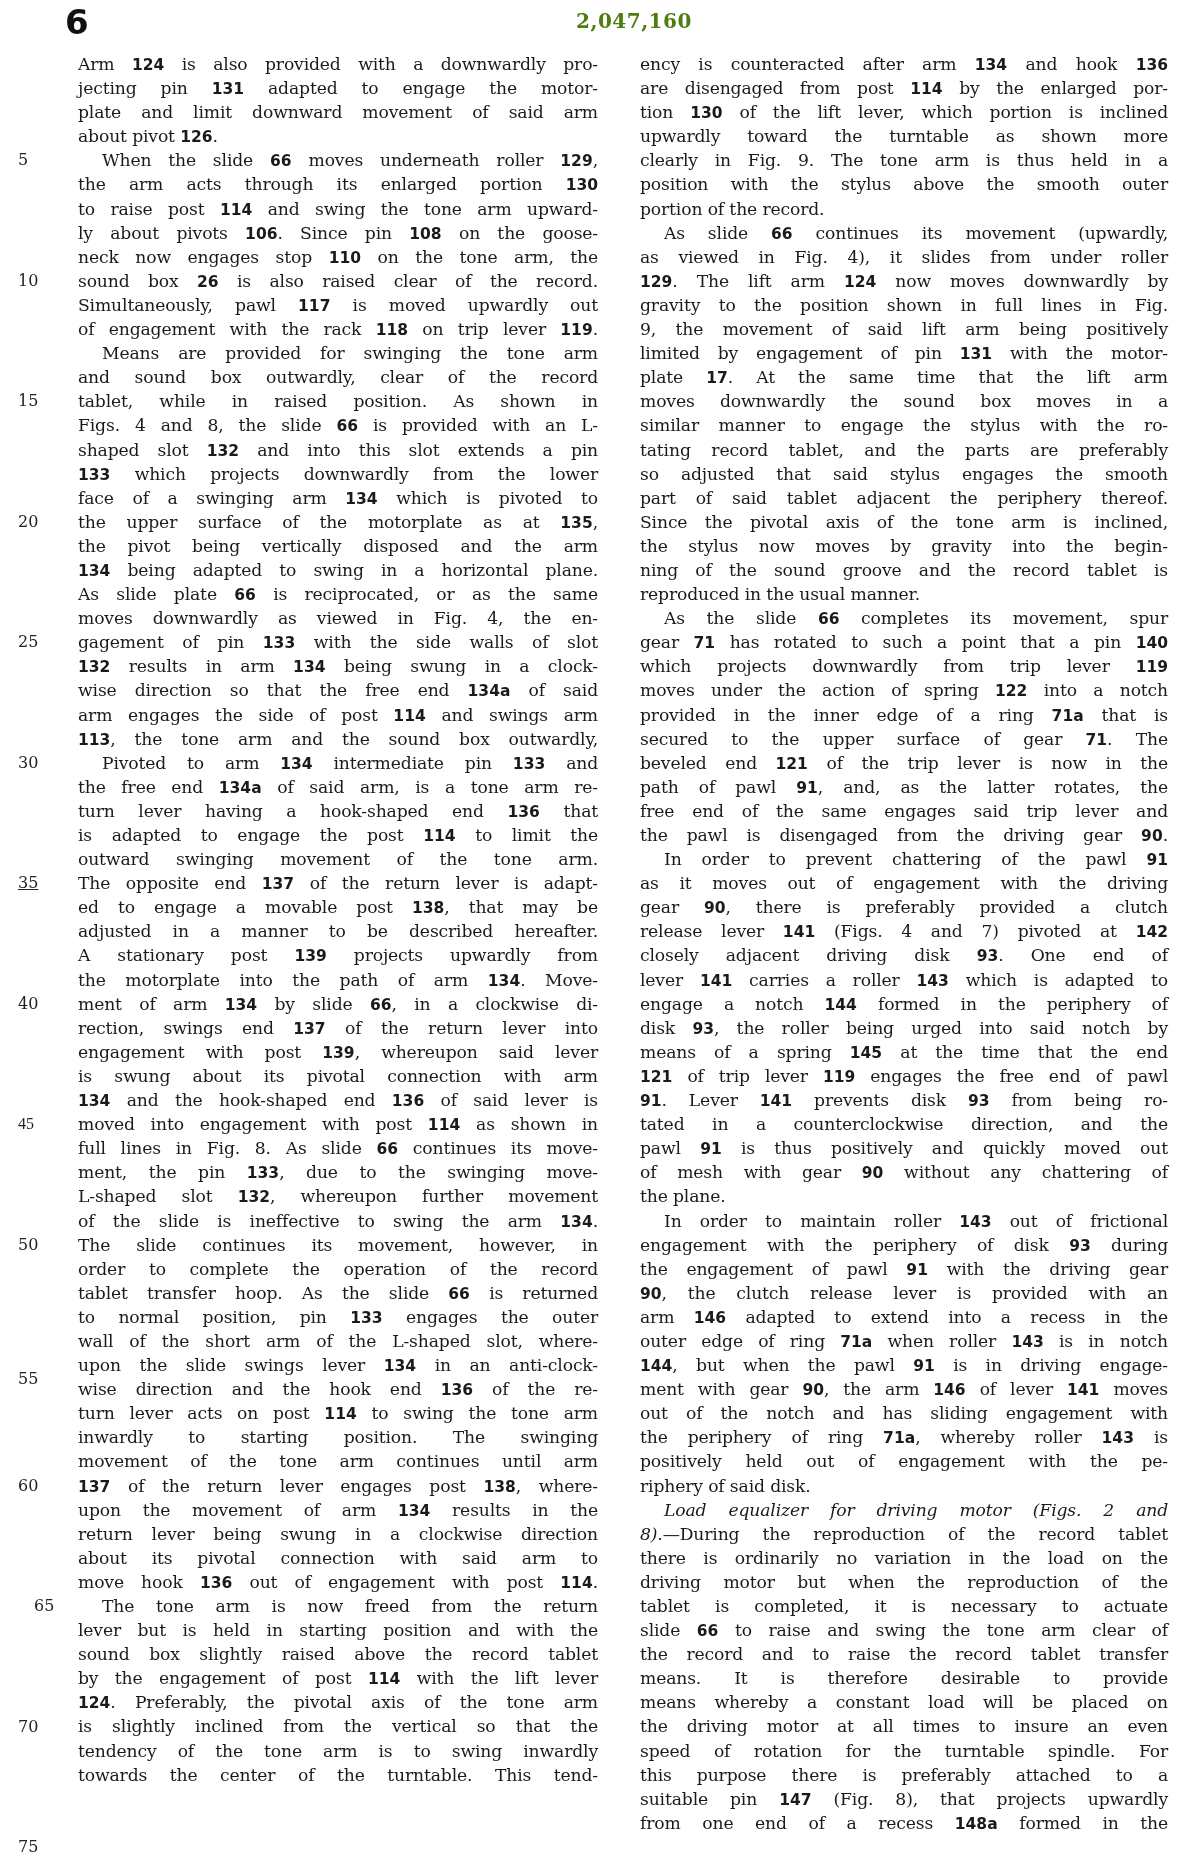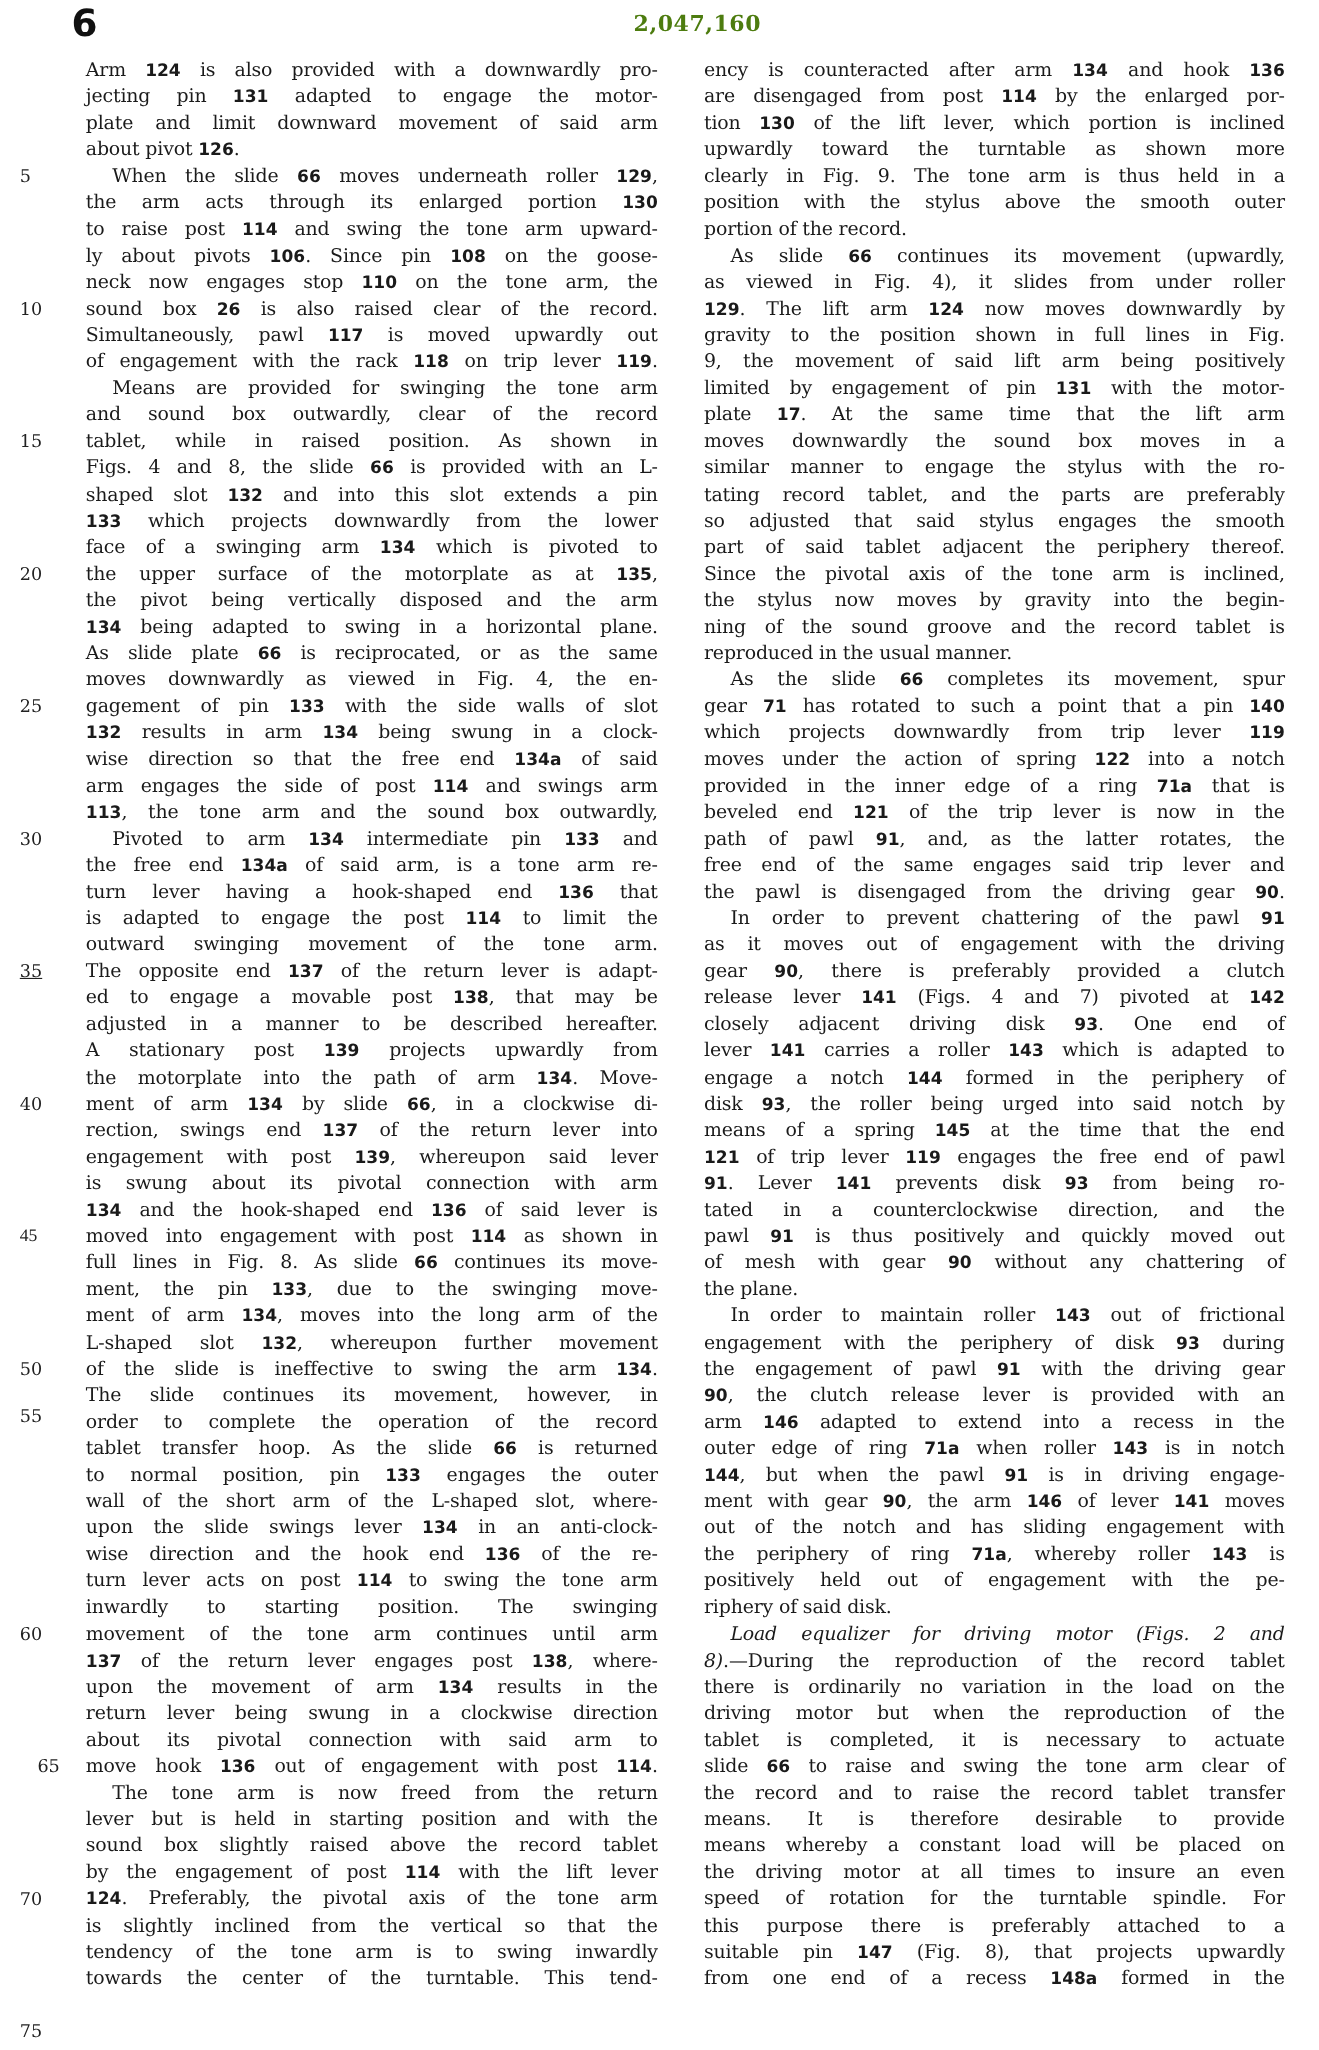--- a/index.html
+++ b/index.html
@@ -33,21 +33,21 @@
     <div class="lnum" style="top: 96.4px;">5</div>
     <div class="lnum" style="top: 216.9px;">10</div>
     <div class="lnum" style="top: 337.4px;">15</div>
     <div class="lnum" style="top: 457.9px;">20</div>
     <div class="lnum" style="top: 578.4px;">25</div>
     <div class="lnum" style="top: 698.9px;">30</div>
     <div class="lnum" style="top: 819.4px; text-decoration: underline;">35</div>
     <div class="lnum" style="top: 939.9px;">40</div>
     <div class="lnum" style="top: 1060.4px; font-family: Liberation Serif, serif;">45</div>
     <div class="lnum" style="top: 1180.9px;">50</div>
-    <div class="lnum" style="top: 1224px;">55</div>
+    <div class="lnum" style="top: 1315px;">55</div>
     <div class="lnum" style="top: 1421.9px;">60</div>
     <div class="lnum" style="top: 1542.4px; margin-left: 16px;">65</div>
     <div class="lnum" style="top: 1662.9px;">70</div>
     <div class="lnum" style="top: 1783.4px;">75</div>
   </div>
 <div class="col col-left">
     <div class="line">Arm <b>124</b> is also provided with a downwardly pro-</div>
     <div class="line">jecting pin <b>131</b> adapted to engage the motor-</div>
     <div class="line">plate and limit downward movement of said arm</div>
     <div class="line last">about pivot <b>126</b>.</div>
@@ -87,21 +87,20 @@
     <div class="line">A stationary post <b>139</b> projects upwardly from</div>
     <div class="line">the motorplate into the path of arm <b>134</b>.  Move-</div>
     <div class="line">ment of arm <b>134</b> by slide <b>66</b>, in a clockwise di-</div>
     <div class="line">rection, swings end <b>137</b> of the return lever into</div>
     <div class="line">engagement with post <b>139</b>, whereupon said lever</div>
     <div class="line">is swung about its pivotal connection with arm</div>
     <div class="line"><b>134</b> and the hook-shaped end <b>136</b> of said lever is</div>
     <div class="line">moved into engagement with post <b>114</b> as shown in</div>
     <div class="line">full lines in Fig. 8.  As slide <b>66</b> continues its move-</div>
     <div class="line">ment, the pin <b>133</b>, due to the swinging move-</div>
-    <div class="line">ment of arm <b>134</b>, moves into the long arm of the</div>
     <div class="line">L-shaped slot <b>132</b>, whereupon further movement</div>
     <div class="line">of the slide is ineffective to swing the arm <b>134</b>.</div>
     <div class="line">The slide continues its movement, however, in</div>
     <div class="line">order to complete the operation of the record</div>
     <div class="line">tablet transfer hoop.  As the slide <b>66</b> is returned</div>
     <div class="line">to normal position, pin <b>133</b> engages the outer</div>
     <div class="line">wall of the short arm of the L-shaped slot, where-</div>
     <div class="line">upon the slide swings lever <b>134</b> in an anti-clock-</div>
     <div class="line">wise direction and the hook end <b>136</b> of the re-</div>
     <div class="line">turn lever acts on post <b>114</b> to swing the tone arm</div>
@@ -143,20 +142,21 @@
     <div class="line">part of said tablet adjacent the periphery thereof.</div>
     <div class="line">Since the pivotal axis of the tone arm is inclined,</div>
     <div class="line">the stylus now moves by gravity into the begin-</div>
     <div class="line">ning of the sound groove and the record tablet is</div>
     <div class="line last">reproduced in the usual manner.</div>
     <div class="line indent">As the slide <b>66</b> completes its movement, spur</div>
     <div class="line">gear <b>71</b> has rotated to such a point that a pin <b>140</b></div>
     <div class="line">which projects downwardly from trip lever <b>119</b></div>
     <div class="line">moves under the action of spring <b>122</b> into a notch</div>
     <div class="line">provided in the inner edge of a ring <b>71a</b> that is</div>
+    <div class="line">secured to the upper surface of gear <b>71</b>.  The</div>
     <div class="line">beveled end <b>121</b> of the trip lever is now in the</div>
     <div class="line">path of pawl <b>91</b>, and, as the latter rotates, the</div>
     <div class="line">free end of the same engages said trip lever and</div>
     <div class="line">the pawl is disengaged from the driving gear <b>90</b>.</div>
     <div class="line indent">In order to prevent chattering of the pawl <b>91</b></div>
     <div class="line">as it moves out of engagement with the driving</div>
     <div class="line">gear <b>90</b>, there is preferably provided a clutch</div>
     <div class="line">release lever <b>141</b> (Figs. 4 and 7) pivoted at <b>142</b></div>
     <div class="line">closely adjacent driving disk <b>93</b>.  One end of</div>
     <div class="line">lever <b>141</b> carries a roller <b>143</b> which is adapted to</div>

